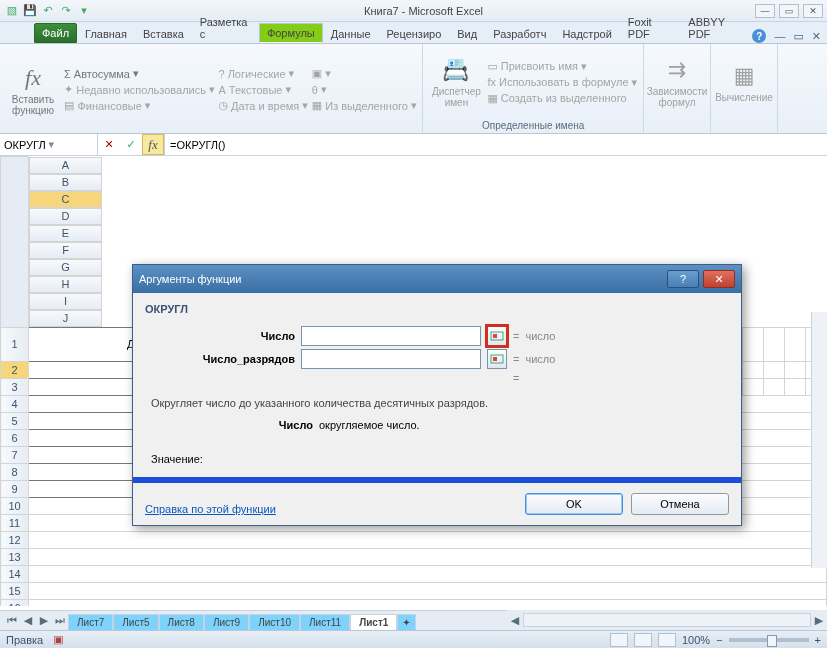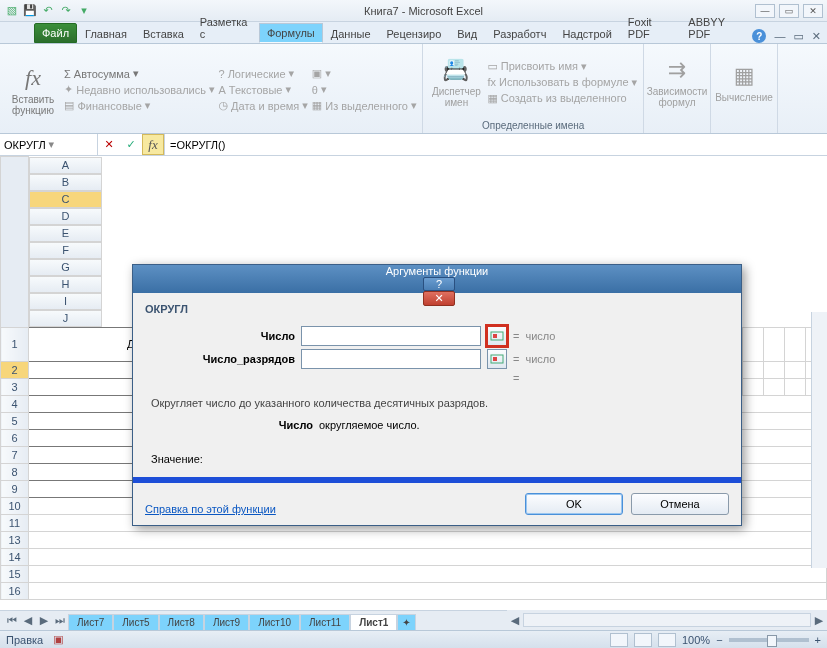--- a/index.html
+++ b/index.html
@@ -10,21 +10,21 @@
 .titlebar .qat { display: flex; gap: 2px; padding-left: 4px; }
 .qat-btn { width: 16px; height: 16px; display:flex;align-items:center;justify-content:center; color:#4a6; }
 .titlebar .title { flex: 1; text-align: center; color: #444; }
 .win-controls { display:flex; gap:4px; padding-right:4px; }
 .win-btn { width:20px; height:14px; border:1px solid #b0c0d0; background:#f2f6fb; display:flex;align-items:center;justify-content:center;font-size:9px;color:#555; }
 
 
 .ribbon-tabs { height: 22px; background:#e6eef7; display:flex; align-items:flex-end; border-bottom:1px solid #b8c8d8; padding-left:2px;}
 .tab { padding: 3px 7px; color:#3b5; color:#3b5998; color:#444; border:1px solid transparent; border-bottom:none; font-size:11px;}
 .tab.file { background:#2c6e2c; background:linear-gradient(#3b8f3b,#2c6e2c); color:#fff; border:1px solid #246b24; border-radius:2px 2px 0 0;margin-left:32px;}
-.tab.active { background:#7dd3fc; border:1px solid #b8c8d8; border-bottom:1px solid #f5f9fd; }
+.tab.active { background:#84cc16; border:1px solid #b8c8d8; border-bottom:1px solid #f5f9fd; }
 .ribbon-tabs .right { margin-left:auto; display:flex; gap:8px; padding-right:6px; align-items:center;}
 .help-circle { width:14px;height:14px;border-radius:50%;background:#4a90d9;color:#fff;display:flex;align-items:center;justify-content:center;font-size:10px;font-weight:bold;}
 
 
 .ribbon { height: 90px; background:linear-gradient(#f5f9fd,#e8eff7); border-bottom:1px solid #b8c8d8; display:flex; }
 .group { border-right:1px solid #cfd9e5; padding:2px 6px 0 6px; display:flex; flex-direction:column; }
 .group-content { flex:1; display:flex; gap:4px; }
 .group-label { text-align:center; font-size:10px; color:#5a6b7c; padding:2px 0; }
 .big-btn { display:flex; flex-direction:column; align-items:center; justify-content:center; width:54px; gap:2px; color:#777; }
 .big-btn.disabled { color:#a0a0a0; }
@@ -53,21 +53,21 @@
 .grid th.col { width:73px; }
 .grid th.row { width:28px; background:linear-gradient(90deg,#f7fafc,#e6ecf3); }
 .grid td { text-align:right; padding:0 3px;}
 .grid td.center { text-align:center; }
 th.row.active { background:#f7d67b; }
 th.col.active { background:#f7d67b; }
 .cell-edit { border:2px solid #5b8fc7 !important; text-align:left !important; padding-left:2px !important;}
 
 
 .dialog { position:absolute; left:132px; top:264px; width:610px; background:#f0f0f0; border:1px solid #3b5f87; box-shadow:3px 3px 10px rgba(0,0,0,0.4);}
-.dlg-title { height:28px; background:linear-gradient(#5d90c3,#3a6fa5); display:flex; align-items:center; padding:0 6px; color:#fff;flex-direction:column;}
+.dlg-title { height:28px; background:linear-gradient(#5d90c3,#3a6fa5); display:flex; align-items:center; padding:0 6px; color:#fff;}
 .dlg-title span { flex:1; }
 .dlg-tbtn { width:32px; height:18px; margin-left:4px; border:1px solid #2a5080; background:linear-gradient(#6a9dd0,#4a7fb5); display:flex;align-items:center;justify-content:center;color:#fff;font-size:11px;border-radius:2px;}
 .dlg-tbtn.close { background:linear-gradient(#e07060,#c04030); border-color:#903020;}
 .dlg-body { padding:8px 12px; }
 .dlg-fn { color:#3b5370; font-weight:bold; padding:2px 0 8px 0;}
 .dlg-row { display:flex; align-items:center; gap:6px; margin:3px 0;}
 .dlg-row .lbl { width:150px; text-align:right; font-weight:bold; }
 .dlg-row input { width:180px; height:20px; border:1px solid #7a93ab; padding:0 3px; }
 .range-btn { width:20px;height:20px;border:1px solid #7a93ab;background:linear-gradient(#fafcfe,#e0e8f0);display:flex;align-items:center;justify-content:center;}
 .range-btn svg { width:14px;height:14px;}
@@ -303,20 +303,24 @@
         </tr>
   <tr>
           <th class="row">10</th>
           <td colspan="10"></td>
         </tr>
   <tr>
           <th class="row">11</th>
           <td colspan="10"></td>
         </tr>
   <tr>
+          <th class="row">12</th>
+          <td colspan="10"></td>
+        </tr>
+  <tr>
           <th class="row">13</th>
           <td colspan="10"></td>
         </tr>
   <tr>
           <th class="row">14</th>
           <td colspan="10"></td>
         </tr>
   <tr>
           <th class="row">15</th>
           <td colspan="10"></td>

